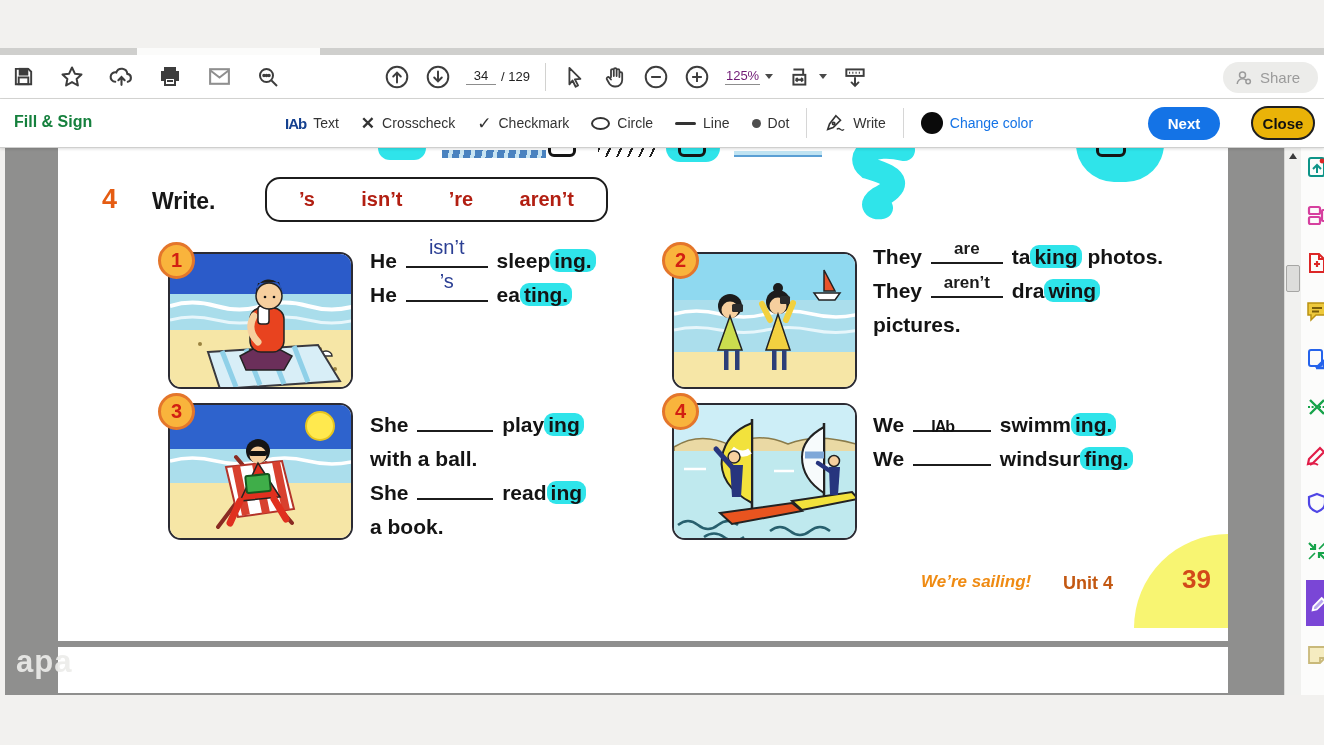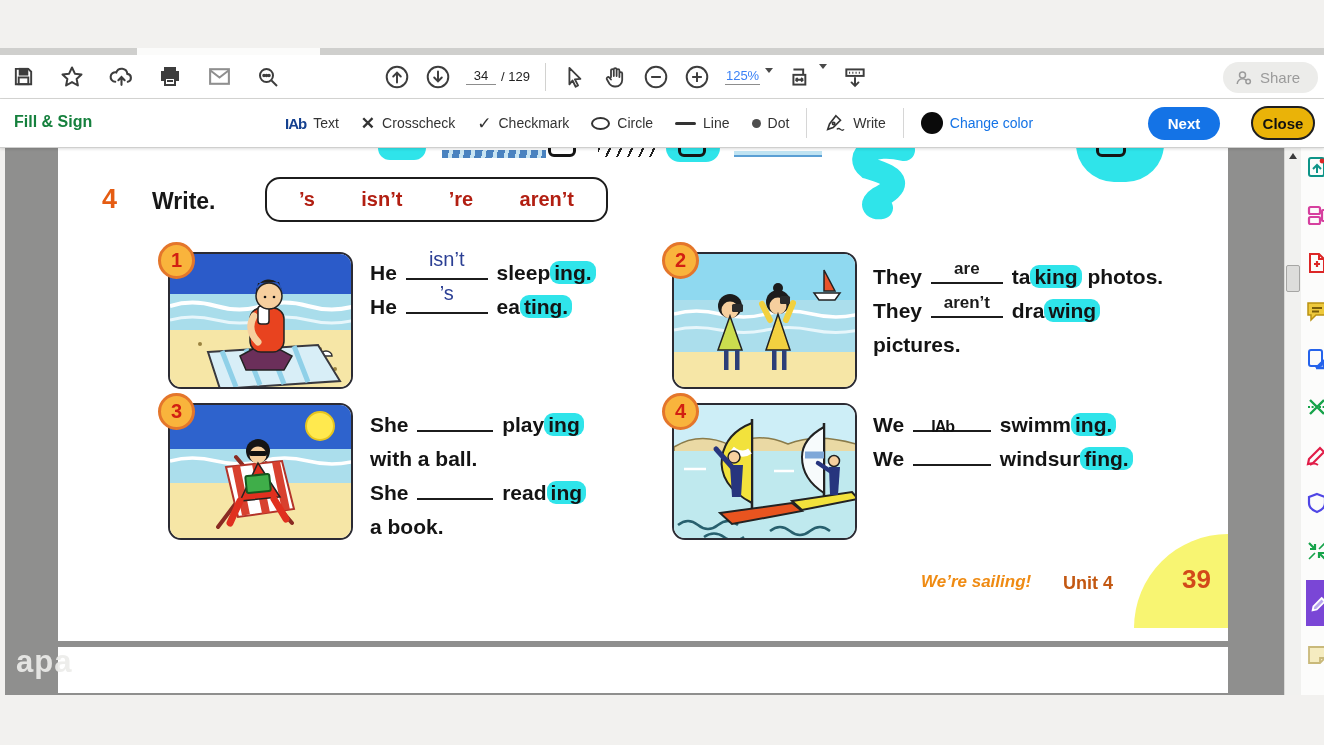--- a/index.html
+++ b/index.html
@@ -14,21 +14,21 @@
 
   .main-toolbar { position:absolute; left:0; top:55px; width:100%; height:44px; background:#fff; border-bottom:1px solid #d8d8d6; z-index:4; }
   .tb-left  { position:absolute; left:10px; top:0; height:100%; display:flex; align-items:center; gap:23px; }
   .tb-center{ position:absolute; left:384px; top:0; height:100%; display:flex; align-items:center; gap:15px; }
   .tb-icon  { width:26px; height:26px; display:flex; align-items:center; justify-content:center; cursor:pointer; }
   .tb-icon svg { display:block; }
   .page-box { display:flex; align-items:center; gap:5px; }
   .page-input { width:30px; border:none; outline:none; border-bottom:1px solid #8d8d8d; text-align:center; font-size:13px; color:#222; background:transparent; padding:0 0 1px; font-family:"Liberation Sans",sans-serif; }
   .page-total { font-size:13px; color:#222; }
   .tb-divider { width:1px; height:28px; background:#d2d2d0; }
-  .zoom-box { display:flex; align-items:flex-start; gap:5px; font-size:13px; color:#3b82f6; cursor:pointer; }
+  .zoom-box { display:flex; align-items:center; gap:5px; font-size:13px; color:#701a75; cursor:pointer; }
   .zoom-val { border-bottom:1px solid #8d8d8d; padding:0 1px 1px; }
   .caret { width:0; height:0; border-left:4px solid transparent; border-right:4px solid transparent; border-top:5px solid #494949; }
   .share-btn { position:absolute; right:6px; top:7px; height:31px; padding:0 18px 0 12px; background:#ececea; border-radius:16px; display:flex; align-items:center; gap:7px; color:#9b9b9b; font-size:15px; cursor:pointer; }
 
   
   .fillsign-bar { position:absolute; left:0; top:99px; width:100%; height:49px; background:#fff; border-bottom:1px solid #cfcfce; box-shadow:0 1px 3px rgba(0,0,0,.14); z-index:5; }
   .fs-title { position:absolute; left:14px; top:14px; font-size:16px; font-weight:bold; color:#15803d; }
   .fs-tools { position:absolute; left:280px; top:0; height:100%; display:flex; align-items:center; gap:12px; }
   .fs-tool  { display:flex; align-items:center; gap:7px; font-size:14px; color:#333; cursor:pointer; padding:0 5px; white-space:nowrap; }
   .iab { color:#14408f; font-weight:bold; font-size:15px; letter-spacing:-1px; }
@@ -382,25 +382,25 @@
           <path d="M131,50 h19" stroke="#7fa8d8" stroke-width="7"></path>
           <polygon points="118,96 178,87 184,94 128,105" fill="#f2e23c" stroke="#222" stroke-width="2"></polygon>
           <circle cx="160" cy="56" r="5.5" fill="#f6cf9e" stroke="#222" stroke-width="1.5"></circle>
           <path d="M155,62 h11 l-2,28 h-8 z" fill="#27357e"></path>
           <path d="M156,66 L144,58" stroke="#27357e" stroke-width="4.5" stroke-linecap="round"></path>
         </svg>
       </div>
       <span class="badge">4</span>
     </div>
 
-    <div class="stext" style="left:312px;top:108px;">
+    <div class="stext" style="left:312px;top:96px;">
         <div class="sline"><span>He </span><span class="blank" style="width: 82px;"><span class="ans blue">isn’t</span></span><span> sleep</span><span class="hl">ing.</span></div>
         <div class="sline"><span>He </span><span class="blank" style="width: 82px;"><span class="ans blue">’s</span></span><span> ea</span><span class="hl">ting.</span></div>
       </div>
-    <div class="stext" style="left:815px;top:112px;">
+    <div class="stext" style="left:815px;top:92px;">
         <div class="sline"><span>They </span><span class="blank" style="width: 72px;"><span class="ans black">are</span></span><span> ta</span><span class="hl">king</span><span> photos.</span></div>
         <div class="sline"><span>They </span><span class="blank" style="width: 72px;"><span class="ans black">aren’t</span></span><span> dra</span><span class="hl">wing</span></div>
         <div class="sline"><span>pictures.</span></div>
       </div>
     <div class="stext" style="left:312px;top:260px;">
         <div class="sline"><span>She </span><span class="blank" style="width: 76px;"></span><span> play</span><span class="hl pad">ing</span></div>
         <div class="sline"><span>with a ball.</span></div>
         <div class="sline"><span>She </span><span class="blank" style="width: 76px;"></span><span> read</span><span class="hl pad">ing</span></div>
         <div class="sline"><span>a book.</span></div>
       </div>

